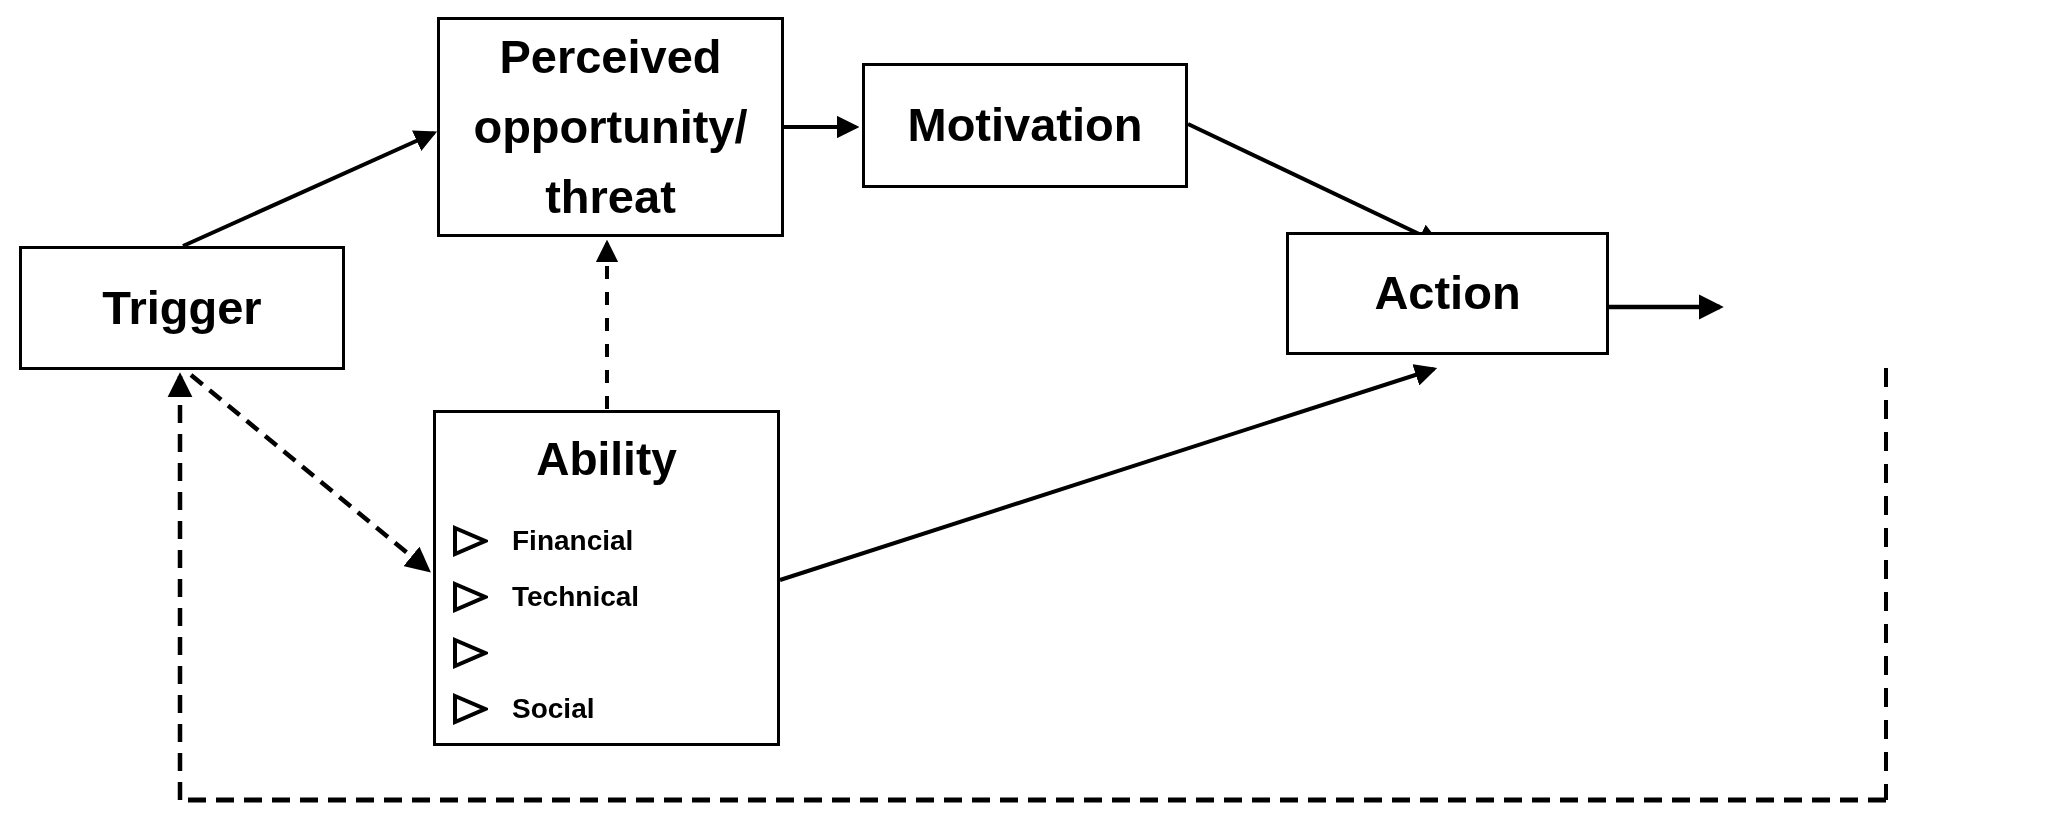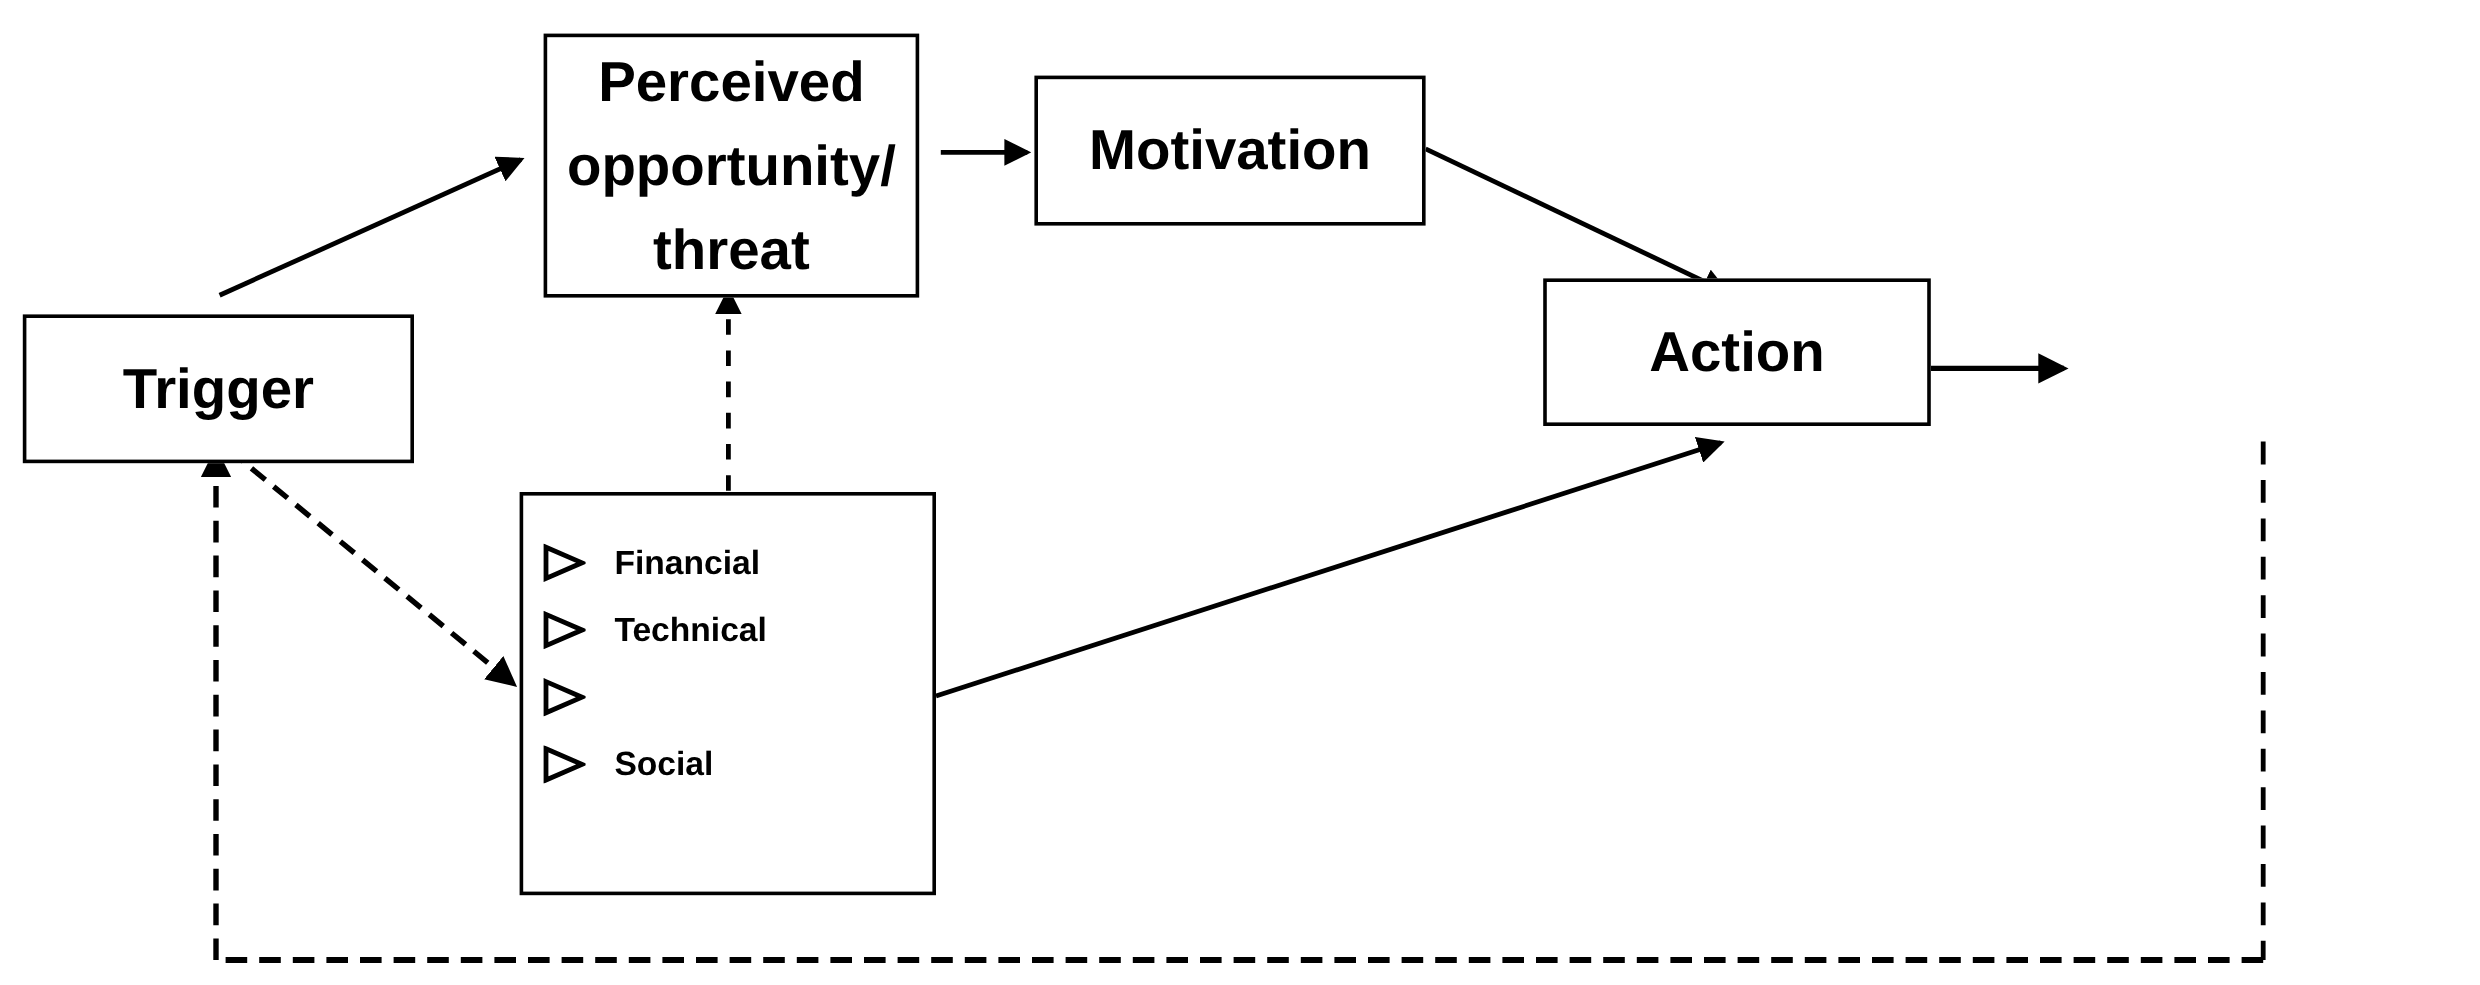--- a/index.html
+++ b/index.html
@@ -29,22 +29,22 @@
     border: 3.5px solid #000000;
     background: #ffffff;
     display: flex;
     align-items: center;
     justify-content: center;
     text-align: center;
     font-weight: 700;
     font-size: 47px;
     line-height: 1.15;
   }
-  #n-trigger    { left: 19px;   top: 262px; width: 326px; height: 124px; align-items: center; }
-  #n-perceived  { left: 453px;  top: 17px;  width: 313px; height: 220px; line-height: 70px; margin-top: 11px; }
+  #n-trigger    { left: 19px;   top: 246px; width: 326px; height: 124px; align-items: center; }
+  #n-perceived  { left: 437px;  top: 17px;  width: 347px; height: 220px; line-height: 70px; }
   #n-perceived .wrap { width: 320px; margin: 0 auto; }
   #n-motivation { left: 862px;  top: 63px;  width: 326px; height: 125px; }
   #n-action     { left: 1286px; top: 232px; width: 323px; height: 123px; }
   #n-outcome    { left: 1726px; top: 245px; width: 322px; height: 122px; }
   #n-ability {
     left: 433px; top: 410px; width: 347px; height: 336px;
     display: block;
     font-size: 46px;
   }
   .ability-title {
@@ -109,20 +109,21 @@
   <div class="node" id="n-motivation">
     <span>Motivation</span>
   </div>
 
   <div class="node" id="n-action">
     <span>Action</span>
   </div>
 
 
   <div class="node" id="n-ability">
+    <div class="ability-title">Ability</div>
     <div class="ability-items">
       <div class="ability-item">
         <svg class="bullet" viewBox="0 0 36 32">
           <polygon points="3,3 33,16 3,29" fill="#ffffff" stroke="#000000" stroke-width="4" stroke-linejoin="miter"></polygon>
         </svg>
         <span>Financial</span>
       </div>
       <div class="ability-item">
         <svg class="bullet" viewBox="0 0 36 32">
           <polygon points="3,3 33,16 3,29" fill="#ffffff" stroke="#000000" stroke-width="4" stroke-linejoin="miter"></polygon>

